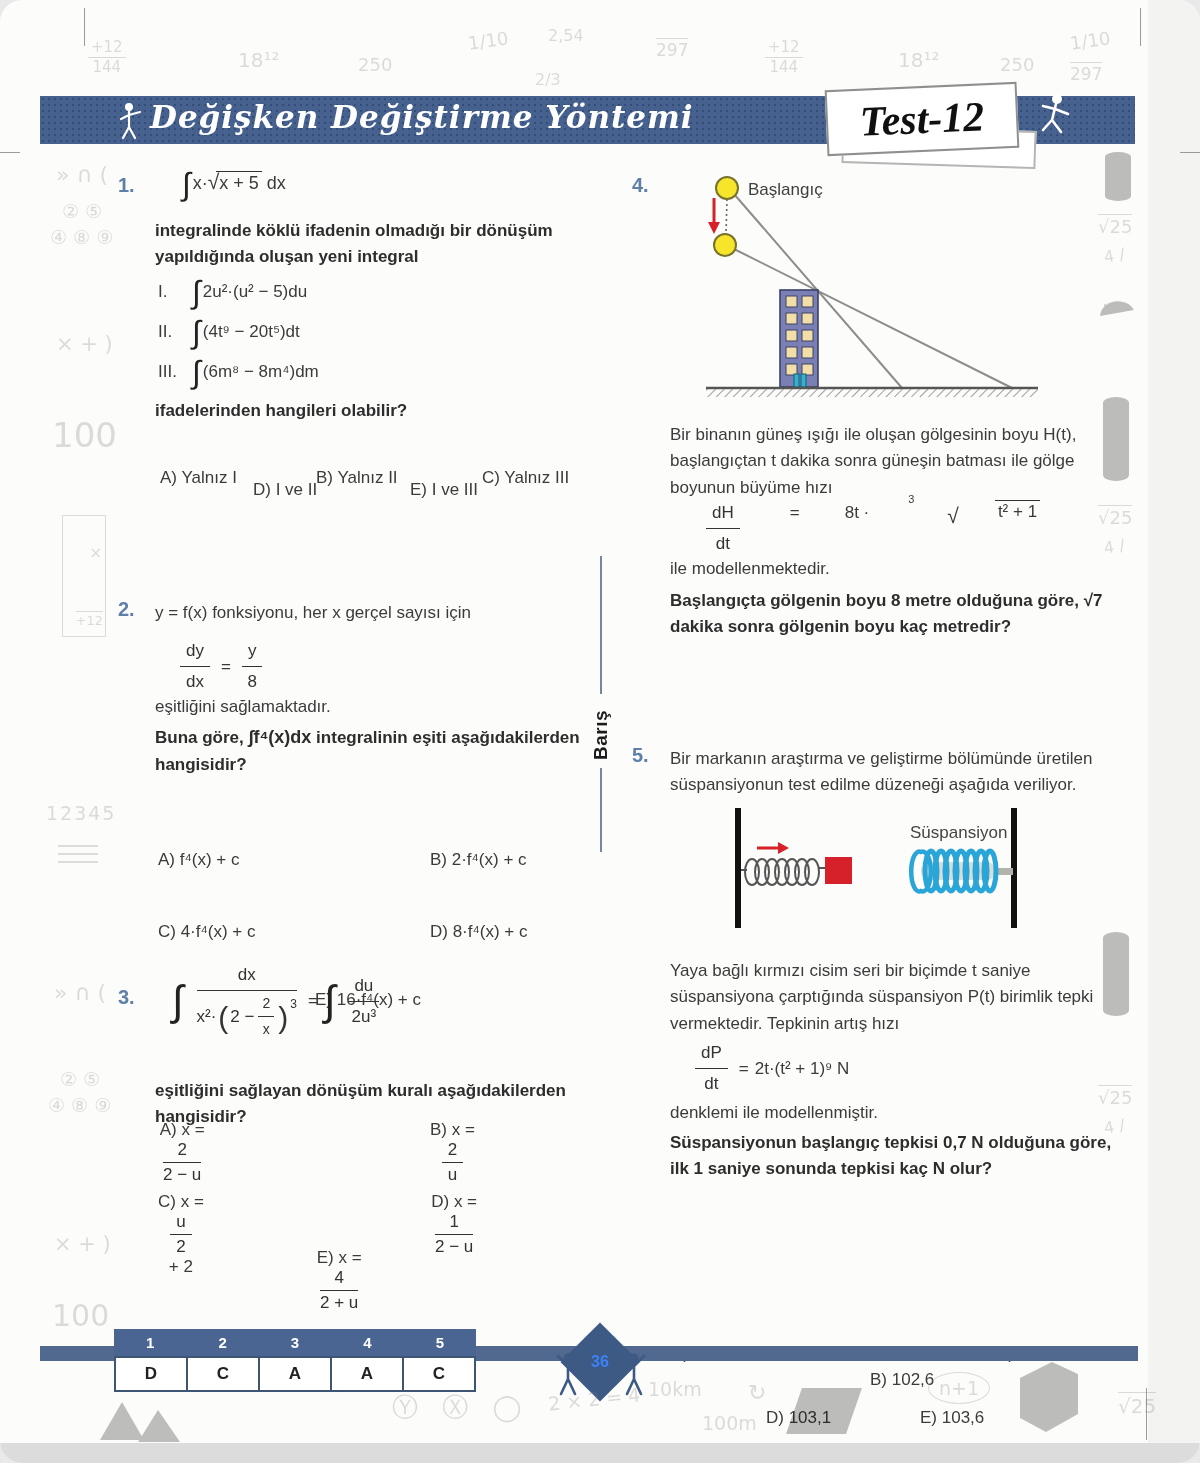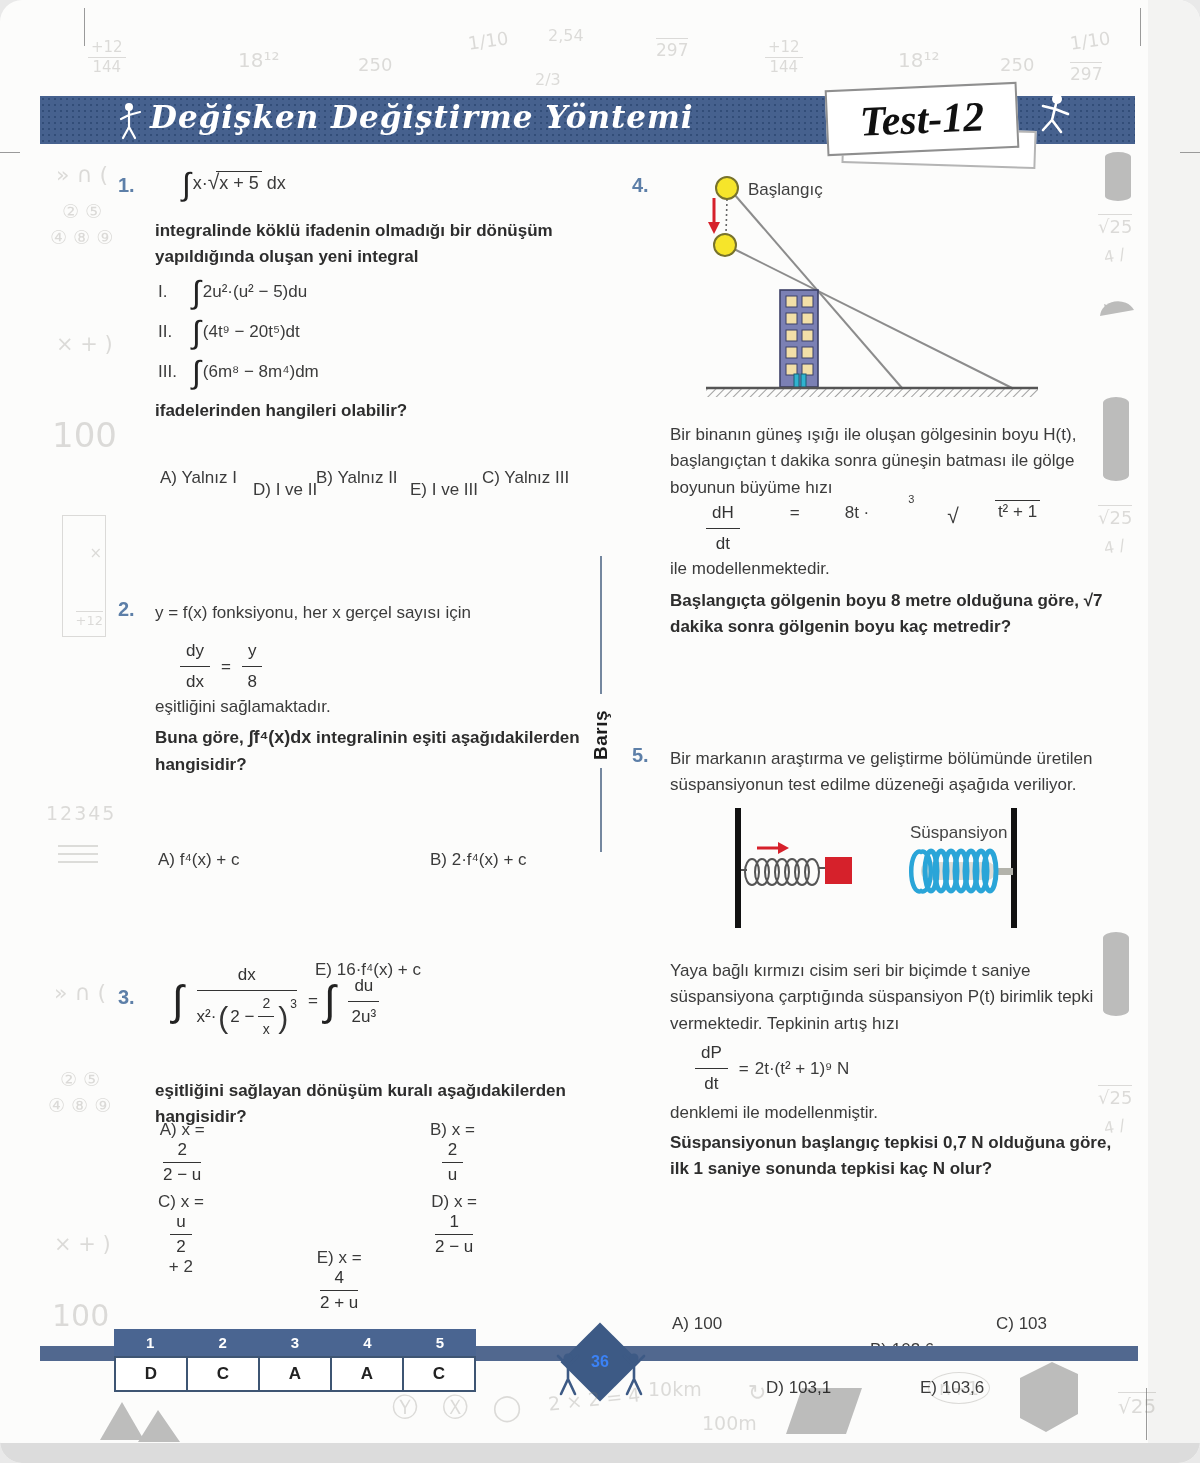--- a/index.html
+++ b/index.html
@@ -196,20 +196,24 @@
   <div class="abs t" style="left:155px;top:694px;">eşitliğini sağlamaktadır.</div>
   <div class="abs t b" style="left:155px;top:724px;width:455px;">
     <span>Buna göre,</span>
     <span class="intline">∫f⁴(x)dx</span>
     <span>integralinin eşiti aşağıdakilerden hangisidir?</span>
   </div>
   <div class="abs frow" style="left:0;top:798px;width:1200px;height:30px;">
     <span class="opt" style="left:158px;">A) f⁴(x) + c</span>
     <span class="opt" style="left:430px;">B) 2·f⁴(x) + c</span>
   </div>
+  <div class="abs frow" style="left:0;top:840px;width:1200px;height:30px;">
+    <span class="opt" style="left:158px;">C) 4·f⁴(x) + c</span>
+    <span class="opt" style="left:430px;">D) 8·f⁴(x) + c</span>
+  </div>
   <div class="abs frow" style="left:0;top:878px;width:1200px;height:30px;">
     <span class="opt" style="left:315px;">E) 16·f⁴(x) + c</span>
   </div>
 
   <span class="abs qnum" style="left:118px;top:986px;">3.</span>
   <div class="abs t" style="left:172px;top:962px;display:flex;align-items:center;gap:6px;">
     <span class="int big">∫</span>
     <span class="frac">
       <span class="num">dx</span>
       <span class="denrow">

